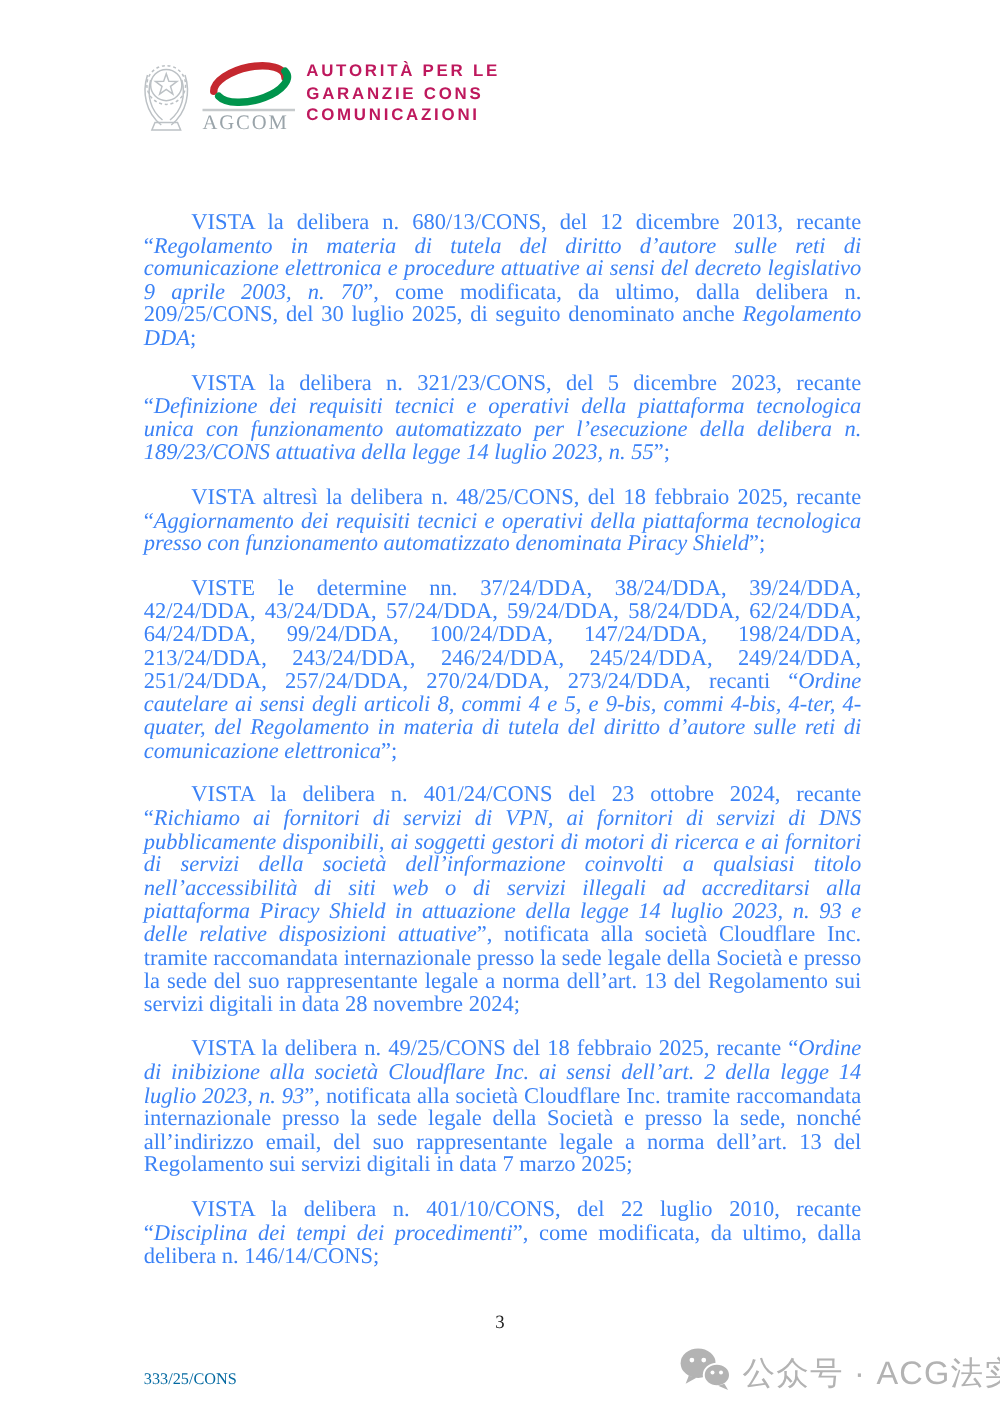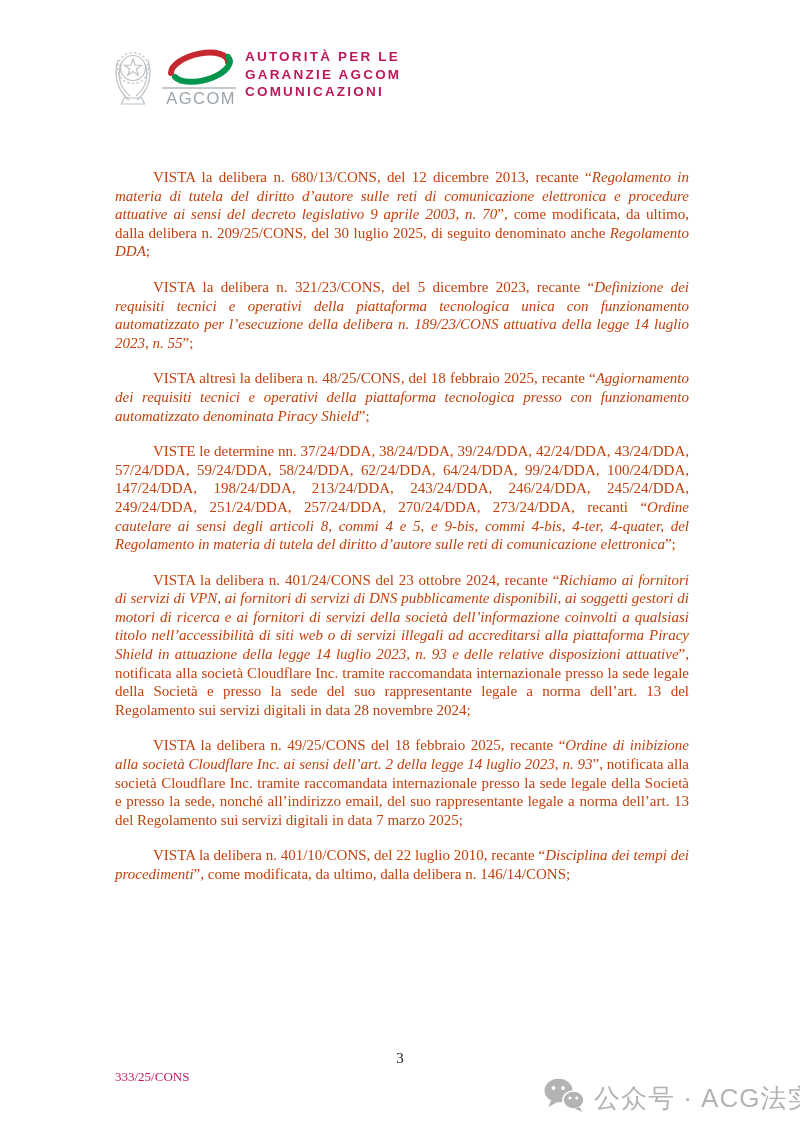--- a/index.html
+++ b/index.html
@@ -16,56 +16,56 @@
   .header-logo {
     position: absolute; left: 112px; top: 42px;
     display: flex; align-items: flex-start;
   }
   .emblem-wrap { width: 42px; height: 62px; margin-top: 4px; }
   .swoosh-wrap {
     width: 74px; margin-left: 8px; margin-top: 2px;
     display: flex; flex-direction: column; align-items: stretch;
   }
   .agcom-wordmark {
-    font-family: Liberation Sans, sans-serif;
+    font-family: Liberation Serif, serif;
     color: #9aa4aa; font-size: 16.5px; letter-spacing: 1.5px;
     border-top: 2.5px solid #c6cacc;
     padding-top: 1px; margin-top: 1px;
-    text-align: right; line-height: 1;
+    text-align: left; line-height: 1;
   }
   .org-name {
     margin-left: 9px; margin-top: 6px;
     font-family: "Liberation Sans", sans-serif;
     color: #be185d; font-weight: 600;
     font-size: 13.5px; line-height: 17.5px; letter-spacing: 2.2px;
     white-space: nowrap;
   }
 
   
   .document-body {
     position: absolute; left: 115px; top: 168px; width: 574px;
   }
   .doc-paragraph {
     margin: 0 0 17px 0;
     text-align: justify;
     text-indent: 38px;
-    font-size: 15px;
+    font-size: 18px;
     line-height: 18.6px;
-    color: #c2410c;
+    color: #3b82f6;
   }
   .doc-paragraph i { font-style: italic; }
 
   
   .page-number {
     position: absolute; left: 0; top: 1050px; width: 800px;
     text-align: center; font-size: 15px; color: #222;
   }
   .footer-reference {
-    position: absolute; left: 115px; top: 1069px;
-    font-size: 13px; color: #be185d;
+    position: absolute; left: 115px; top: 1095px;
+    font-size: 13px; color: #0369a1;
   }
 
   
   .watermark {
     position: absolute; left: 543px; top: 1077px;
     display: flex; align-items: center;
     font-family: "Liberation Sans", sans-serif;
     color: #b3b3b3; font-size: 26px; letter-spacing: 1px;
     white-space: nowrap;
   }
@@ -94,21 +94,21 @@
   <div class="swoosh-wrap">
     <svg width="74" height="42" viewBox="0 0 74 42" xmlns="http://www.w3.org/2000/svg">
       <path d="M 9 29 A 29 13.5 -14 1 1 66 18" fill="none" stroke="#c5282f" stroke-width="6" stroke-linecap="round"></path>
       <path d="M 66 13 A 29 13.5 -14 0 1 13 33" fill="none" stroke="#00944c" stroke-width="6" stroke-linecap="round"></path>
     </svg>
     <div class="agcom-wordmark">AGCOM</div>
   </div>
 
   <div class="org-name">
     <div>AUTORITÀ PER LE</div>
-    <div>GARANZIE AGCOM</div>
+    <div>GARANZIE CONS</div>
     <div>COMUNICAZIONI</div>
   </div>
 </div>
 
 <div class="document-body">
     <p class="doc-paragraph"><span>VISTA la delibera n. 680/13/CONS, del 12 dicembre 2013, recante “</span><i>Regolamento in materia di tutela del diritto d’autore sulle reti di comunicazione elettronica e procedure attuative ai sensi del decreto legislativo 9 aprile 2003, n. 70</i><span>”, come modificata, da ultimo, dalla delibera n. 209/25/CONS, del 30 luglio 2025, di seguito denominato anche </span><i>Regolamento DDA</i><span>;</span></p>
     <p class="doc-paragraph"><span>VISTA la delibera n. 321/23/CONS, del 5 dicembre 2023, recante “</span><i>Definizione dei requisiti tecnici e operativi della piattaforma tecnologica unica con funzionamento automatizzato per l’esecuzione della delibera n. 189/23/CONS attuativa della legge 14 luglio 2023, n. 55</i><span>”;</span></p>
     <p class="doc-paragraph"><span>VISTA altresì la delibera n. 48/25/CONS, del 18 febbraio 2025, recante “</span><i>Aggiornamento dei requisiti tecnici e operativi della piattaforma tecnologica presso con funzionamento automatizzato denominata Piracy Shield</i><span>”;</span></p>
     <p class="doc-paragraph"><span>VISTE le determine nn. 37/24/DDA, 38/24/DDA, 39/24/DDA, 42/24/DDA, 43/24/DDA, 57/24/DDA, 59/24/DDA, 58/24/DDA, 62/24/DDA, 64/24/DDA, 99/24/DDA, 100/24/DDA, 147/24/DDA, 198/24/DDA, 213/24/DDA, 243/24/DDA, 246/24/DDA, 245/24/DDA, 249/24/DDA, 251/24/DDA, 257/24/DDA, 270/24/DDA, 273/24/DDA, recanti “</span><i>Ordine cautelare ai sensi degli articoli 8, commi 4 e 5, e 9-bis, commi 4-bis, 4-ter, 4-quater, del Regolamento in materia di tutela del diritto d’autore sulle reti di comunicazione elettronica</i><span>”;</span></p>
     <p class="doc-paragraph"><span>VISTA la delibera n. 401/24/CONS del 23 ottobre 2024, recante “</span><i>Richiamo ai fornitori di servizi di VPN, ai fornitori di servizi di DNS pubblicamente disponibili, ai soggetti gestori di motori di ricerca e ai fornitori di servizi della società dell’informazione coinvolti a qualsiasi titolo nell’accessibilità di siti web o di servizi illegali ad accreditarsi alla piattaforma Piracy Shield in attuazione della legge 14 luglio 2023, n. 93 e delle relative disposizioni attuative</i><span>”, notificata alla società Cloudflare Inc. tramite raccomandata internazionale presso la sede legale della Società e presso la sede del suo rappresentante legale a norma dell’art. 13 del Regolamento sui servizi digitali in data 28 novembre 2024;</span></p>

